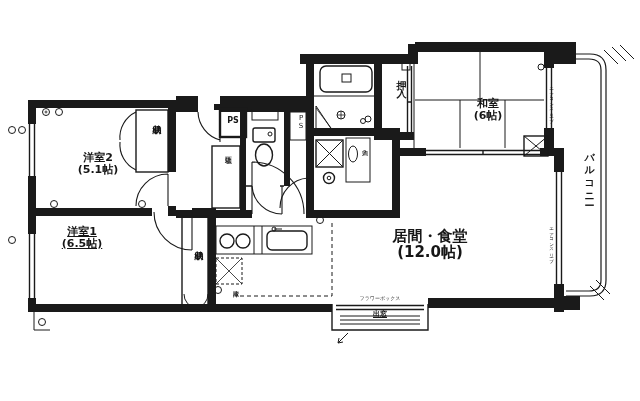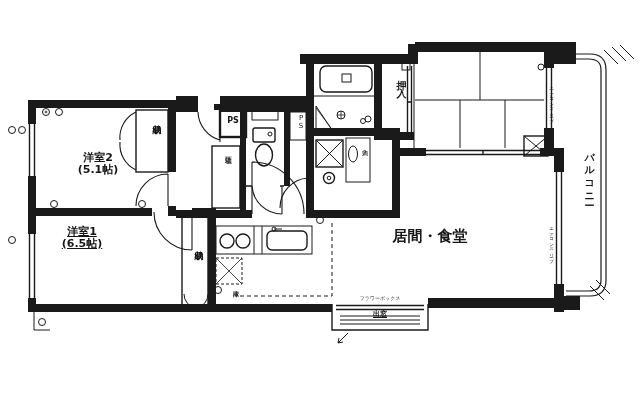--- a/index.html
+++ b/index.html
@@ -148,22 +148,27 @@
   </svg>
 
   <div class="lbl room" style="left:58px;top:152px;width:80px;font-size:11px;">
     <div>洋室2</div>
     <div>(5.1帖)</div>
   </div>
   <div class="lbl room" style="left:40px;top:226px;width:84px;font-size:11px;text-decoration:underline;">
     <div>洋室1</div>
     <div>(6.5帖)</div>
   </div>
+  <div class="lbl room" style="left:452px;top:98px;width:72px;font-size:11px;">
+    <div>和室</div>
+    <div>(6帖)</div>
+  </div>
   <div class="lbl room" style="left:378px;top:229px;width:104px;font-size:15px;">
     <div>居間・食堂</div>
+    <div>(12.0帖)</div>
   </div>
 
   <div class="lbl vert" style="left:143px;top:118px;width:18px;height:52px;font-size:9px;font-weight:700;">収納</div>
   <div class="lbl vert" style="left:188px;top:244px;width:15px;height:60px;font-size:9px;font-weight:700;">収納</div>
   <div class="lbl vert" style="left:388px;top:72px;width:18px;height:62px;font-size:10px;font-weight:700;letter-spacing:8px;">押入</div>
   <div class="lbl vert" style="left:578px;top:146px;width:16px;height:104px;font-size:10px;font-weight:700;letter-spacing:2px;">バルコニー</div>
   <div class="lbl vert" style="left:218px;top:151px;width:13px;height:56px;font-size:7px;">下駄箱</div>
   <div class="lbl ctr" style="left:220px;top:117px;width:26px;font-size:8px;font-weight:700;">PS</div>
   <div class="lbl vert" style="left:293px;top:114px;width:11px;height:26px;font-size:7px;">PS</div>
   <div class="lbl vert" style="left:229px;top:286px;width:10px;height:28px;font-size:6px;">冷蔵庫</div>

